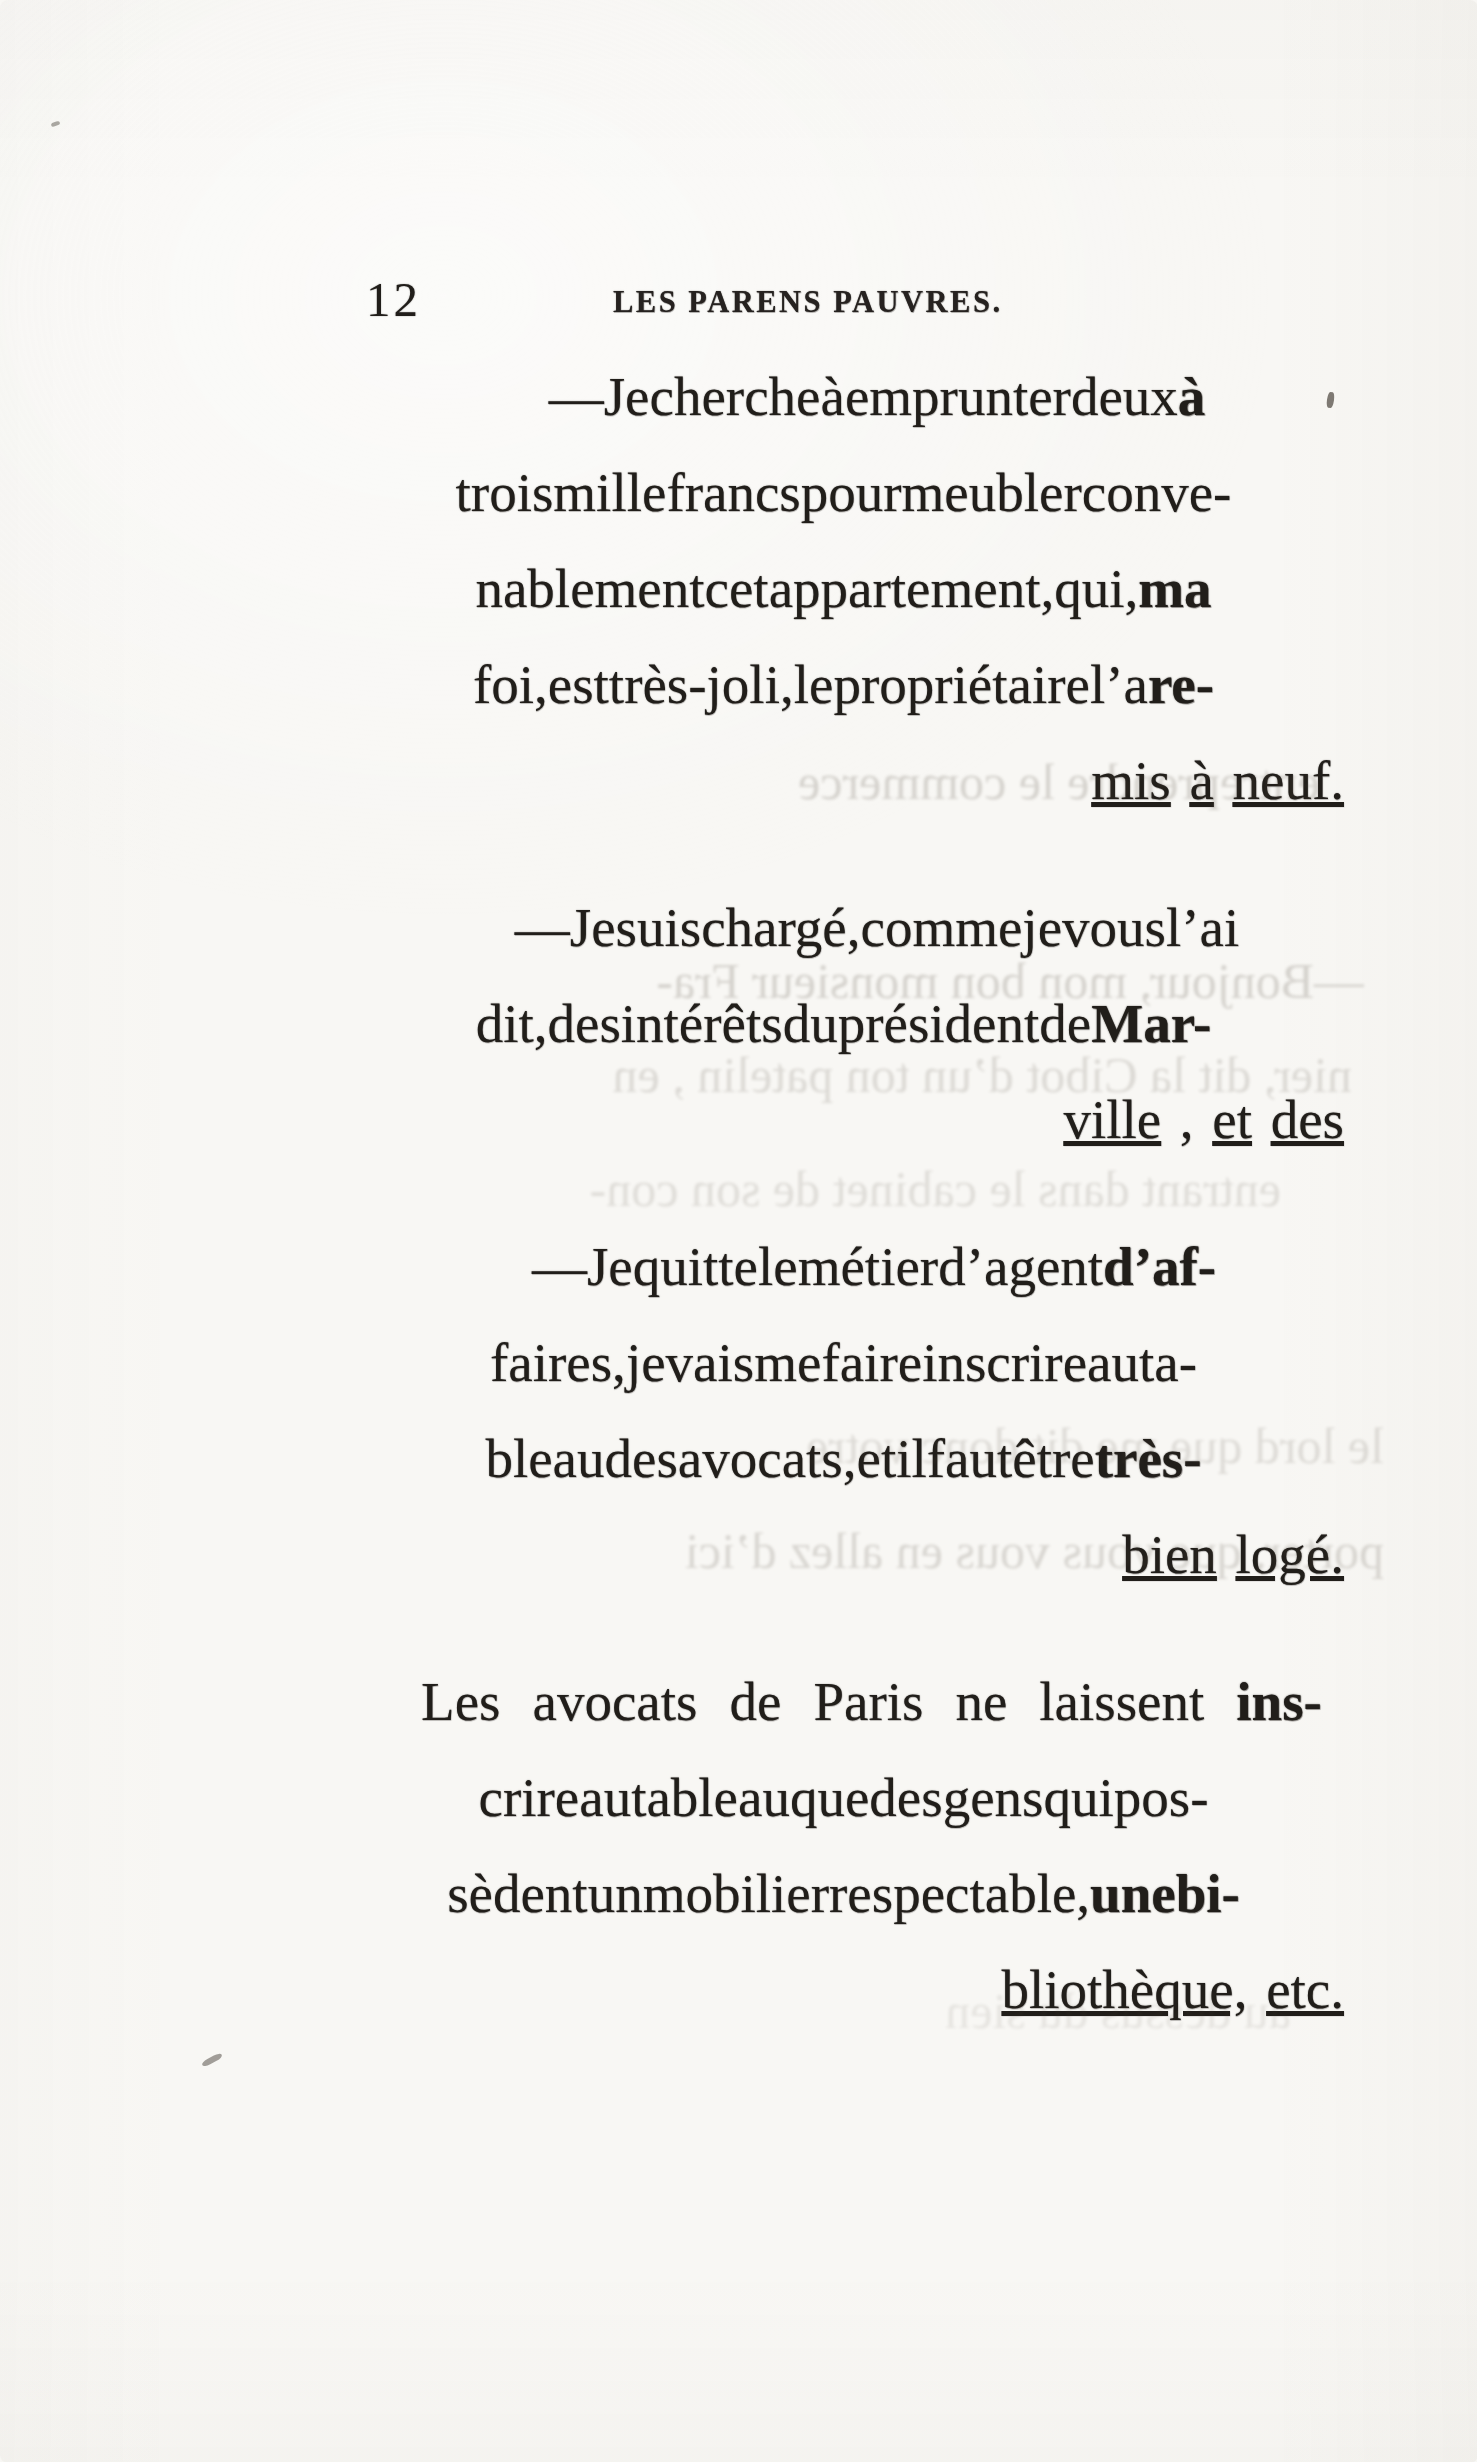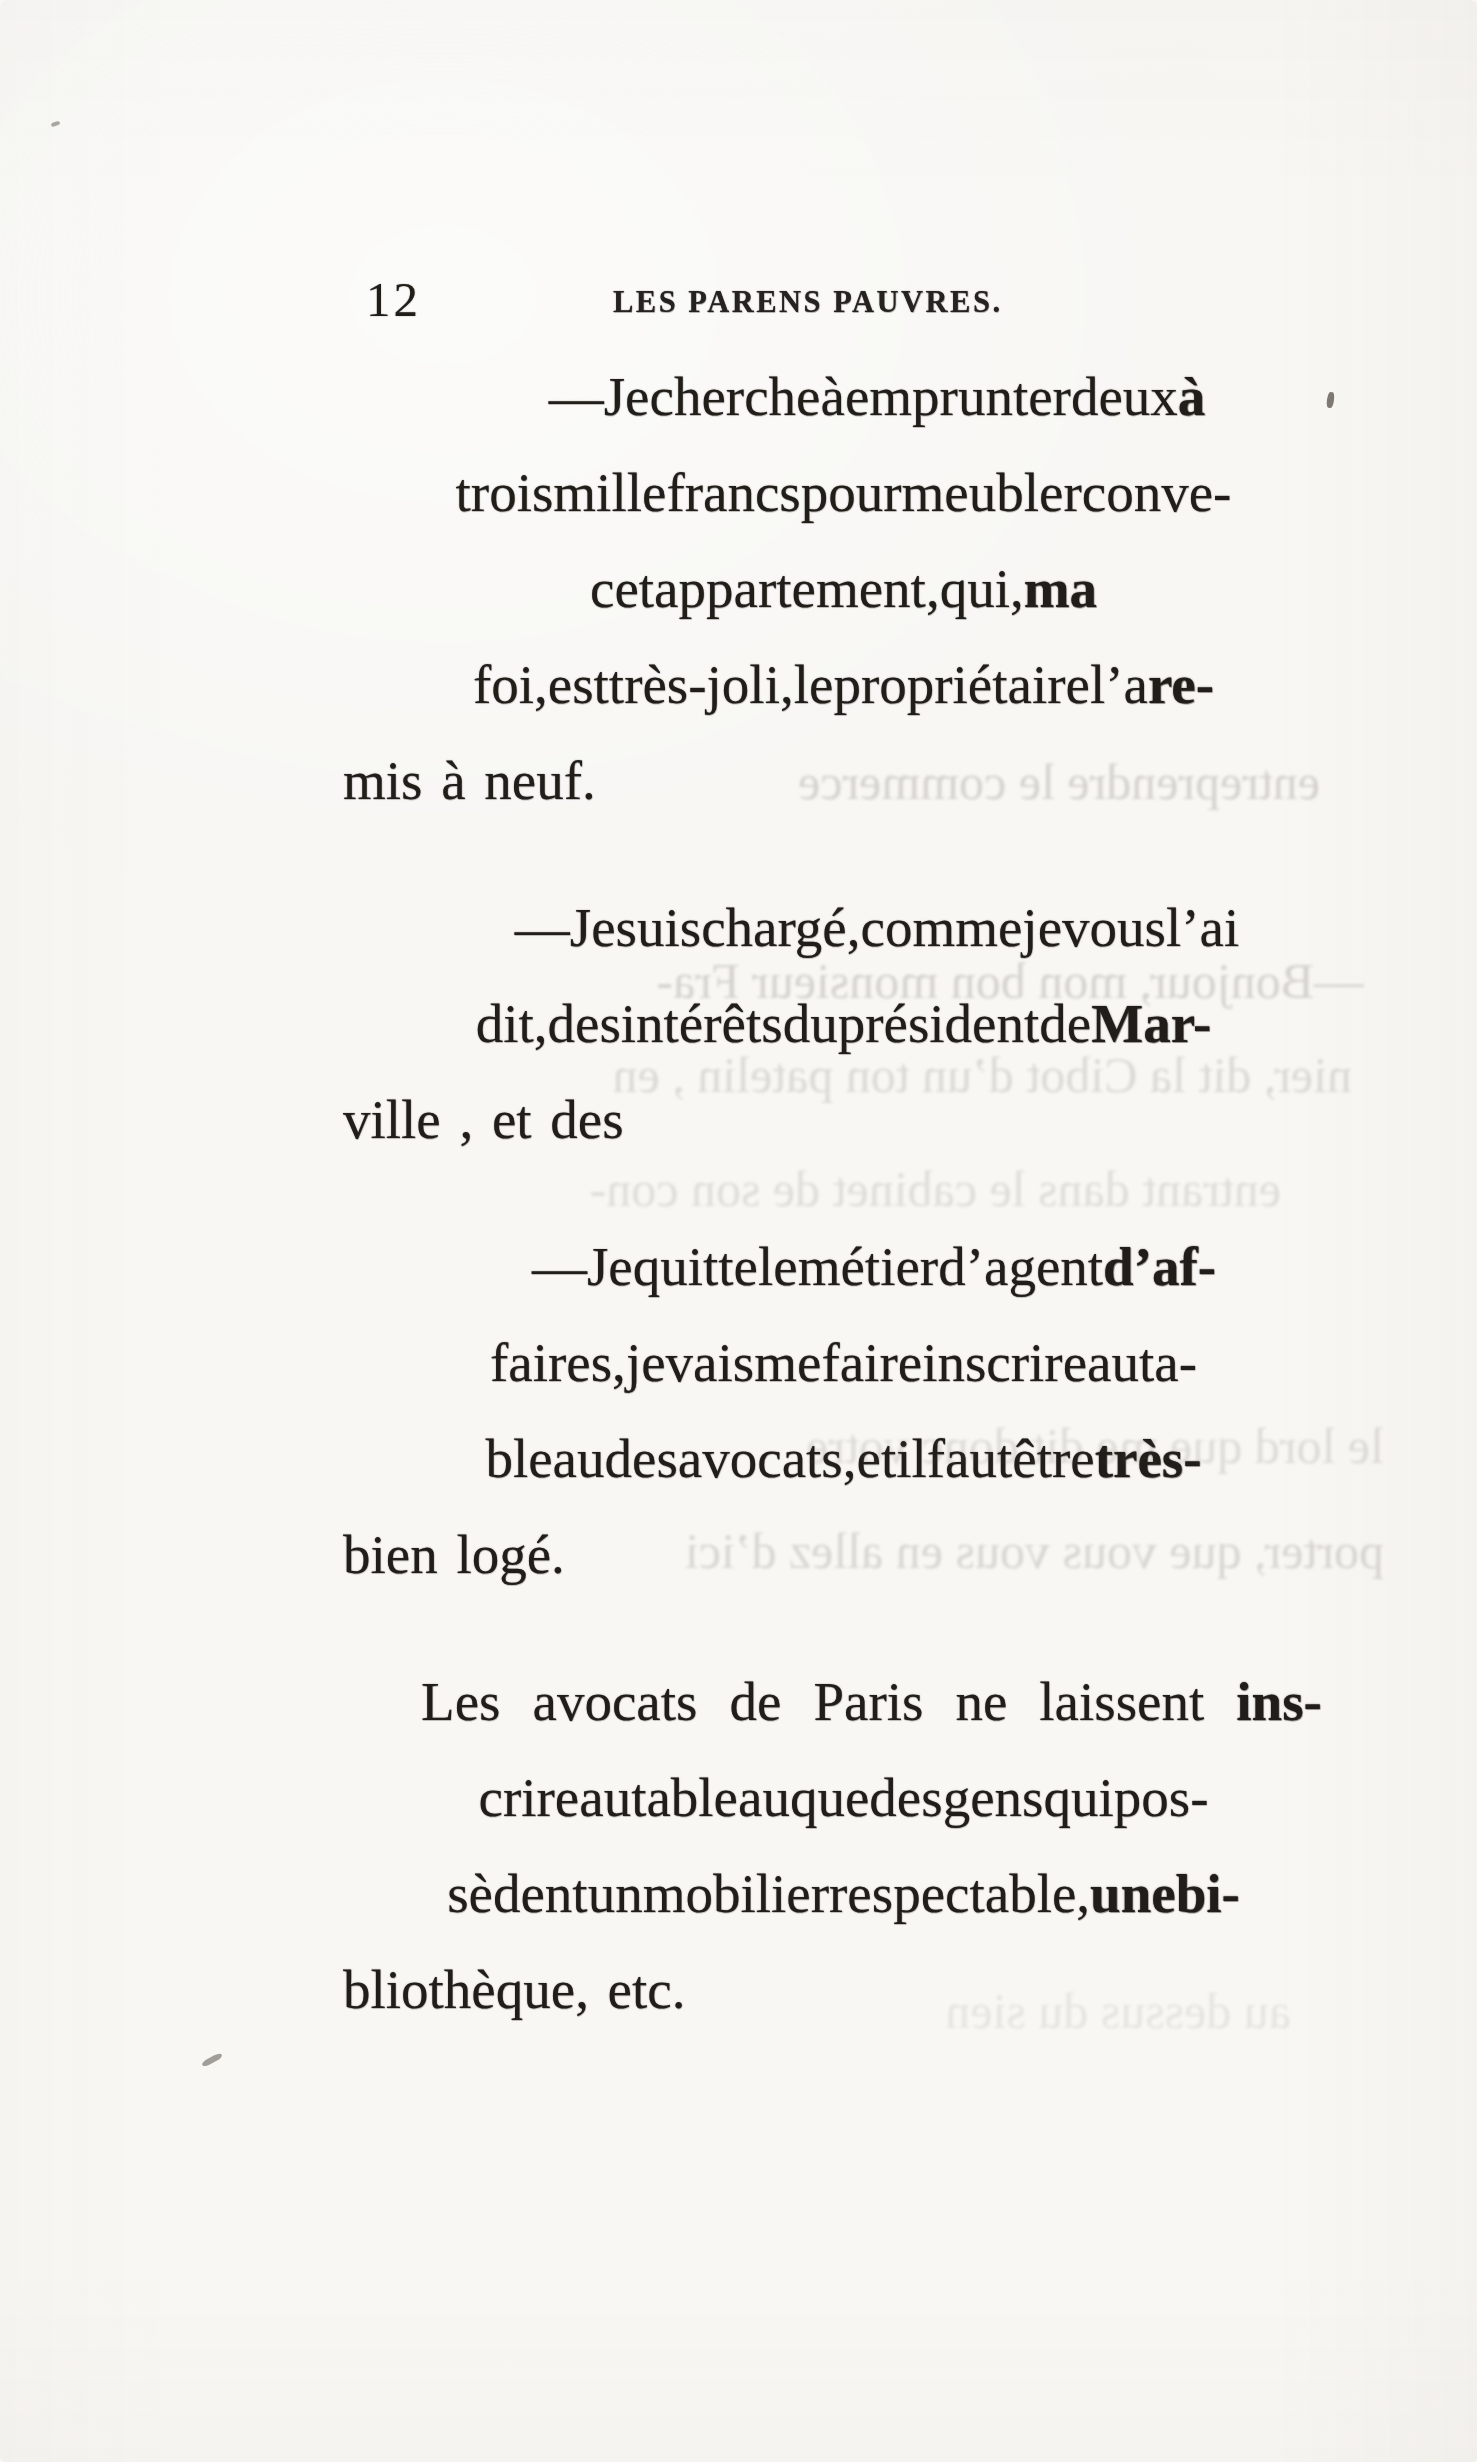--- a/index.html
+++ b/index.html
@@ -39,21 +39,21 @@
     color:#211e1a;
     font-size:55px;
   }
   .para + .para{margin-top:51px;}
   .line{
     height:96px;
     display:flex;
     justify-content:center;
     align-items:stretch;
   }
-  .line.nojust{justify-content:flex-start;gap:18.7px;}
+  .line.nojust{justify-content:flex-end;gap:18.7px;text-decoration:underline;}
   .line span{
     line-height:96px;
     white-space:pre;
     text-shadow:0 0 1.3px rgba(28,24,20,.55), 0.5px 0.5px 0 rgba(28,24,20,.18);
   }
   .line span.heavy{
     font-weight:bold;
     text-shadow:0 0 1.6px rgba(22,18,14,.7), 0.8px 0.8px 0 rgba(22,18,14,.3);
   }
   .ghost{
@@ -93,20 +93,21 @@
         </div>
         <div class="line">
           <span>trois</span>
           <span>mille</span>
           <span>francs</span>
           <span>pour</span>
           <span>meubler</span>
           <span>conve-</span>
         </div>
         <div class="line">
+          <span>nablement</span>
           <span>cet</span>
           <span>appartement,</span>
           <span>qui</span>
           <span>,</span>
           <span class="heavy">ma</span>
         </div>
         <div class="line">
           <span>foi,</span>
           <span>est</span>
           <span>très-joli,</span>

